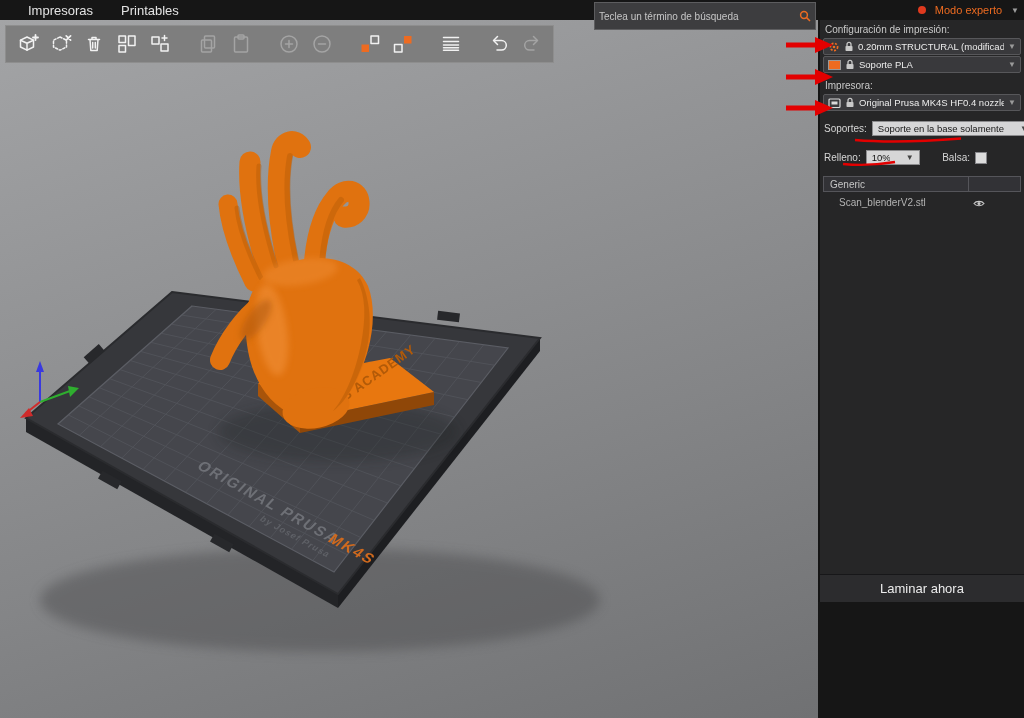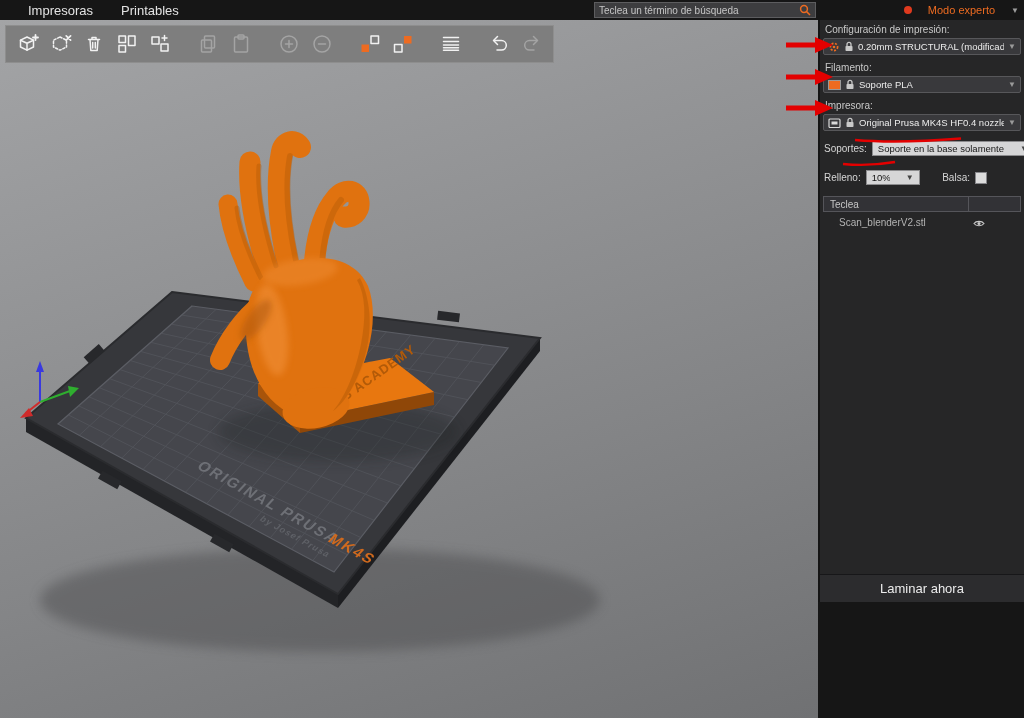--- a/index.html
+++ b/index.html
@@ -5,26 +5,26 @@
   *{margin:0;padding:0;box-sizing:border-box}
   html,body{width:1024px;height:718px;overflow:hidden;background:#161616;
     font-family:"Liberation Sans",sans-serif;-webkit-font-smoothing:antialiased}
   .app{position:relative;width:1024px;height:718px}
 
   
   .topbar{position:absolute;left:0;top:0;width:1024px;height:20px;background:#161616;
     display:flex;align-items:center;padding-left:14px;z-index:30}
   .menu-item{height:20px;display:flex;align-items:center;padding:0 14px;color:#e3e3e3;
     font-size:13px;cursor:default}
-  .search-wrap{position:absolute;left:594px;top:2px;width:222px;height:16px;background:#3d3d3f;
+  .search-wrap{position:absolute;left:594px;top:2px;width:222px;height:28px;background:#3d3d3f;
     border:1px solid #5d5d5f;display:flex;align-items:center;padding:0 4px}
   .search-input{flex:1;background:transparent;border:none;outline:none;color:#d2d2d2;
     font-size:10px;font-family:"Liberation Sans",sans-serif}
   .search-input::placeholder{color:#c6c6c6}
-  .mode-wrap{position:absolute;right:5px;top:0;height:20px;display:flex;align-items:center;gap:16px;cursor:default}
+  .mode-wrap{position:absolute;right:5px;top:0;height:20px;display:flex;align-items:center;gap:9px;cursor:default}
   .mode-dot{width:8px;height:8px;border-radius:50%;background:#e03a1e}
   .mode-label{color:#ED6B21;font-size:11px}
   .mode-chev{color:#9c9c9c;font-size:8px}
 
   
   .viewport{position:absolute;left:0;top:20px;width:818px;height:698px;
     background:linear-gradient(162deg,#a3a4a6 0%,#949597 30%,#848587 62%,#707173 100%)}
   .scene{position:absolute;left:0;top:0}
   .scene text{font-family:"Liberation Sans",sans-serif}
 
@@ -298,21 +298,20 @@
         <circle cx="6" cy="6" r="1.3" fill="#ED6B21"></circle>
       </svg>
       <svg width="10" height="11" viewBox="0 0 10 11">
         <rect x="1.5" y="5" width="7" height="5" rx="0.8" fill="#c9c9c9"></rect>
         <path d="M3 5 V3.4 A2 2 0 0 1 7 3.4 V5" fill="none" stroke="#c9c9c9" stroke-width="1.3"></path>
       </svg>
       <span class="c-text">0.20mm STRUCTURAL (modificado)</span>
       <span class="c-arrow">▼</span>
     </div>
 
-    <div class="p-label" style="margin-top:3px">Filamento:</div>
     <div class="combo">
       <span class="swatch"></span>
       <svg width="10" height="11" viewBox="0 0 10 11">
         <rect x="1.5" y="5" width="7" height="5" rx="0.8" fill="#c9c9c9"></rect>
         <path d="M3 5 V3.4 A2 2 0 0 1 7 3.4 V5" fill="none" stroke="#c9c9c9" stroke-width="1.3"></path>
       </svg>
       <span class="c-text">Soporte PLA</span>
       <span class="c-arrow">▼</span>
     </div>
 
@@ -345,21 +344,21 @@
         <span class="c-arrow">▼</span>
       </div>
       <span class="grow"></span>
       <span>Balsa:</span>
       <span class="chk"></span>
       <span style="width:28px"></span>
     </div>
 
     <div class="tbl">
       <div class="tbl-h">
-        <div class="cell name">Teclea</div>
+        <div class="cell name">Generic</div>
         <div class="cell rest"></div>
       </div>
       <div class="tbl-row">
         <span class="row-name">Scan_blenderV2.stl</span>
         <span class="eye">
           <svg width="12" height="9" viewBox="0 0 12 9">
             <path d="M1 4.5 C3 1.6 9 1.6 11 4.5 C9 7.4 3 7.4 1 4.5 Z" stroke="#c9c9c9" fill="none" stroke-width="1.1"></path>
             <circle cx="6" cy="4.5" r="1.5" fill="#c9c9c9"></circle>
           </svg>
         </span>

